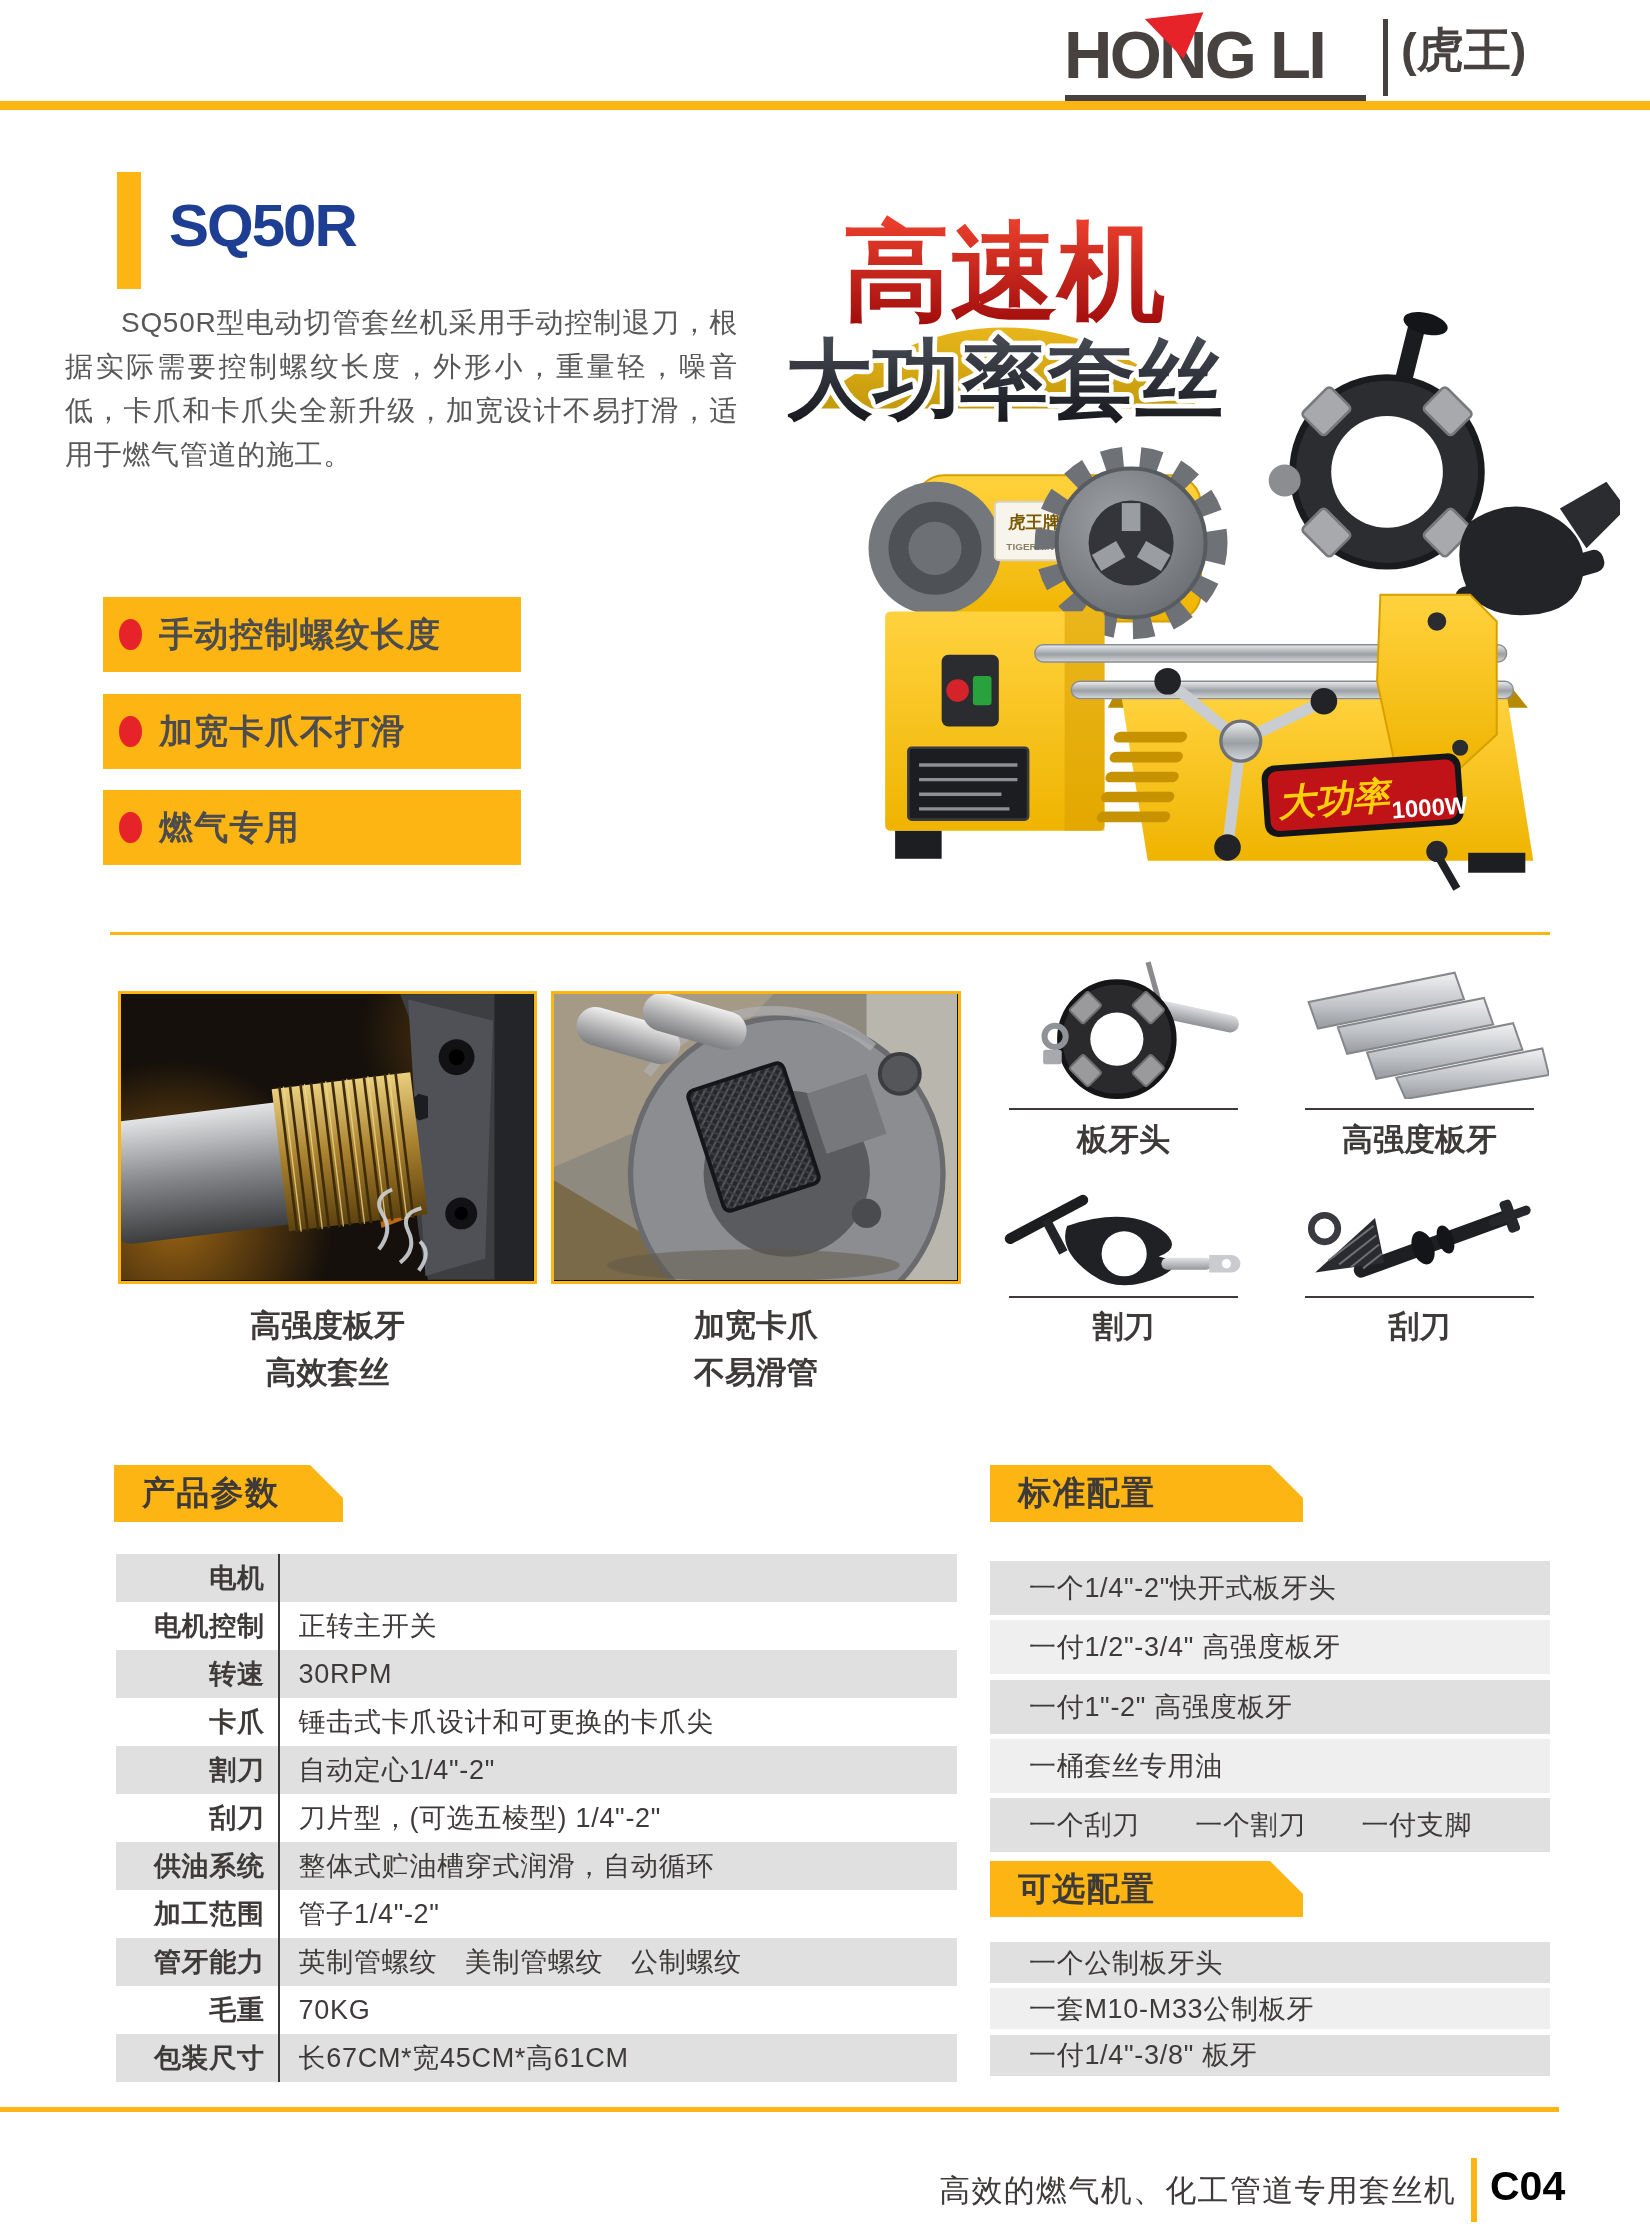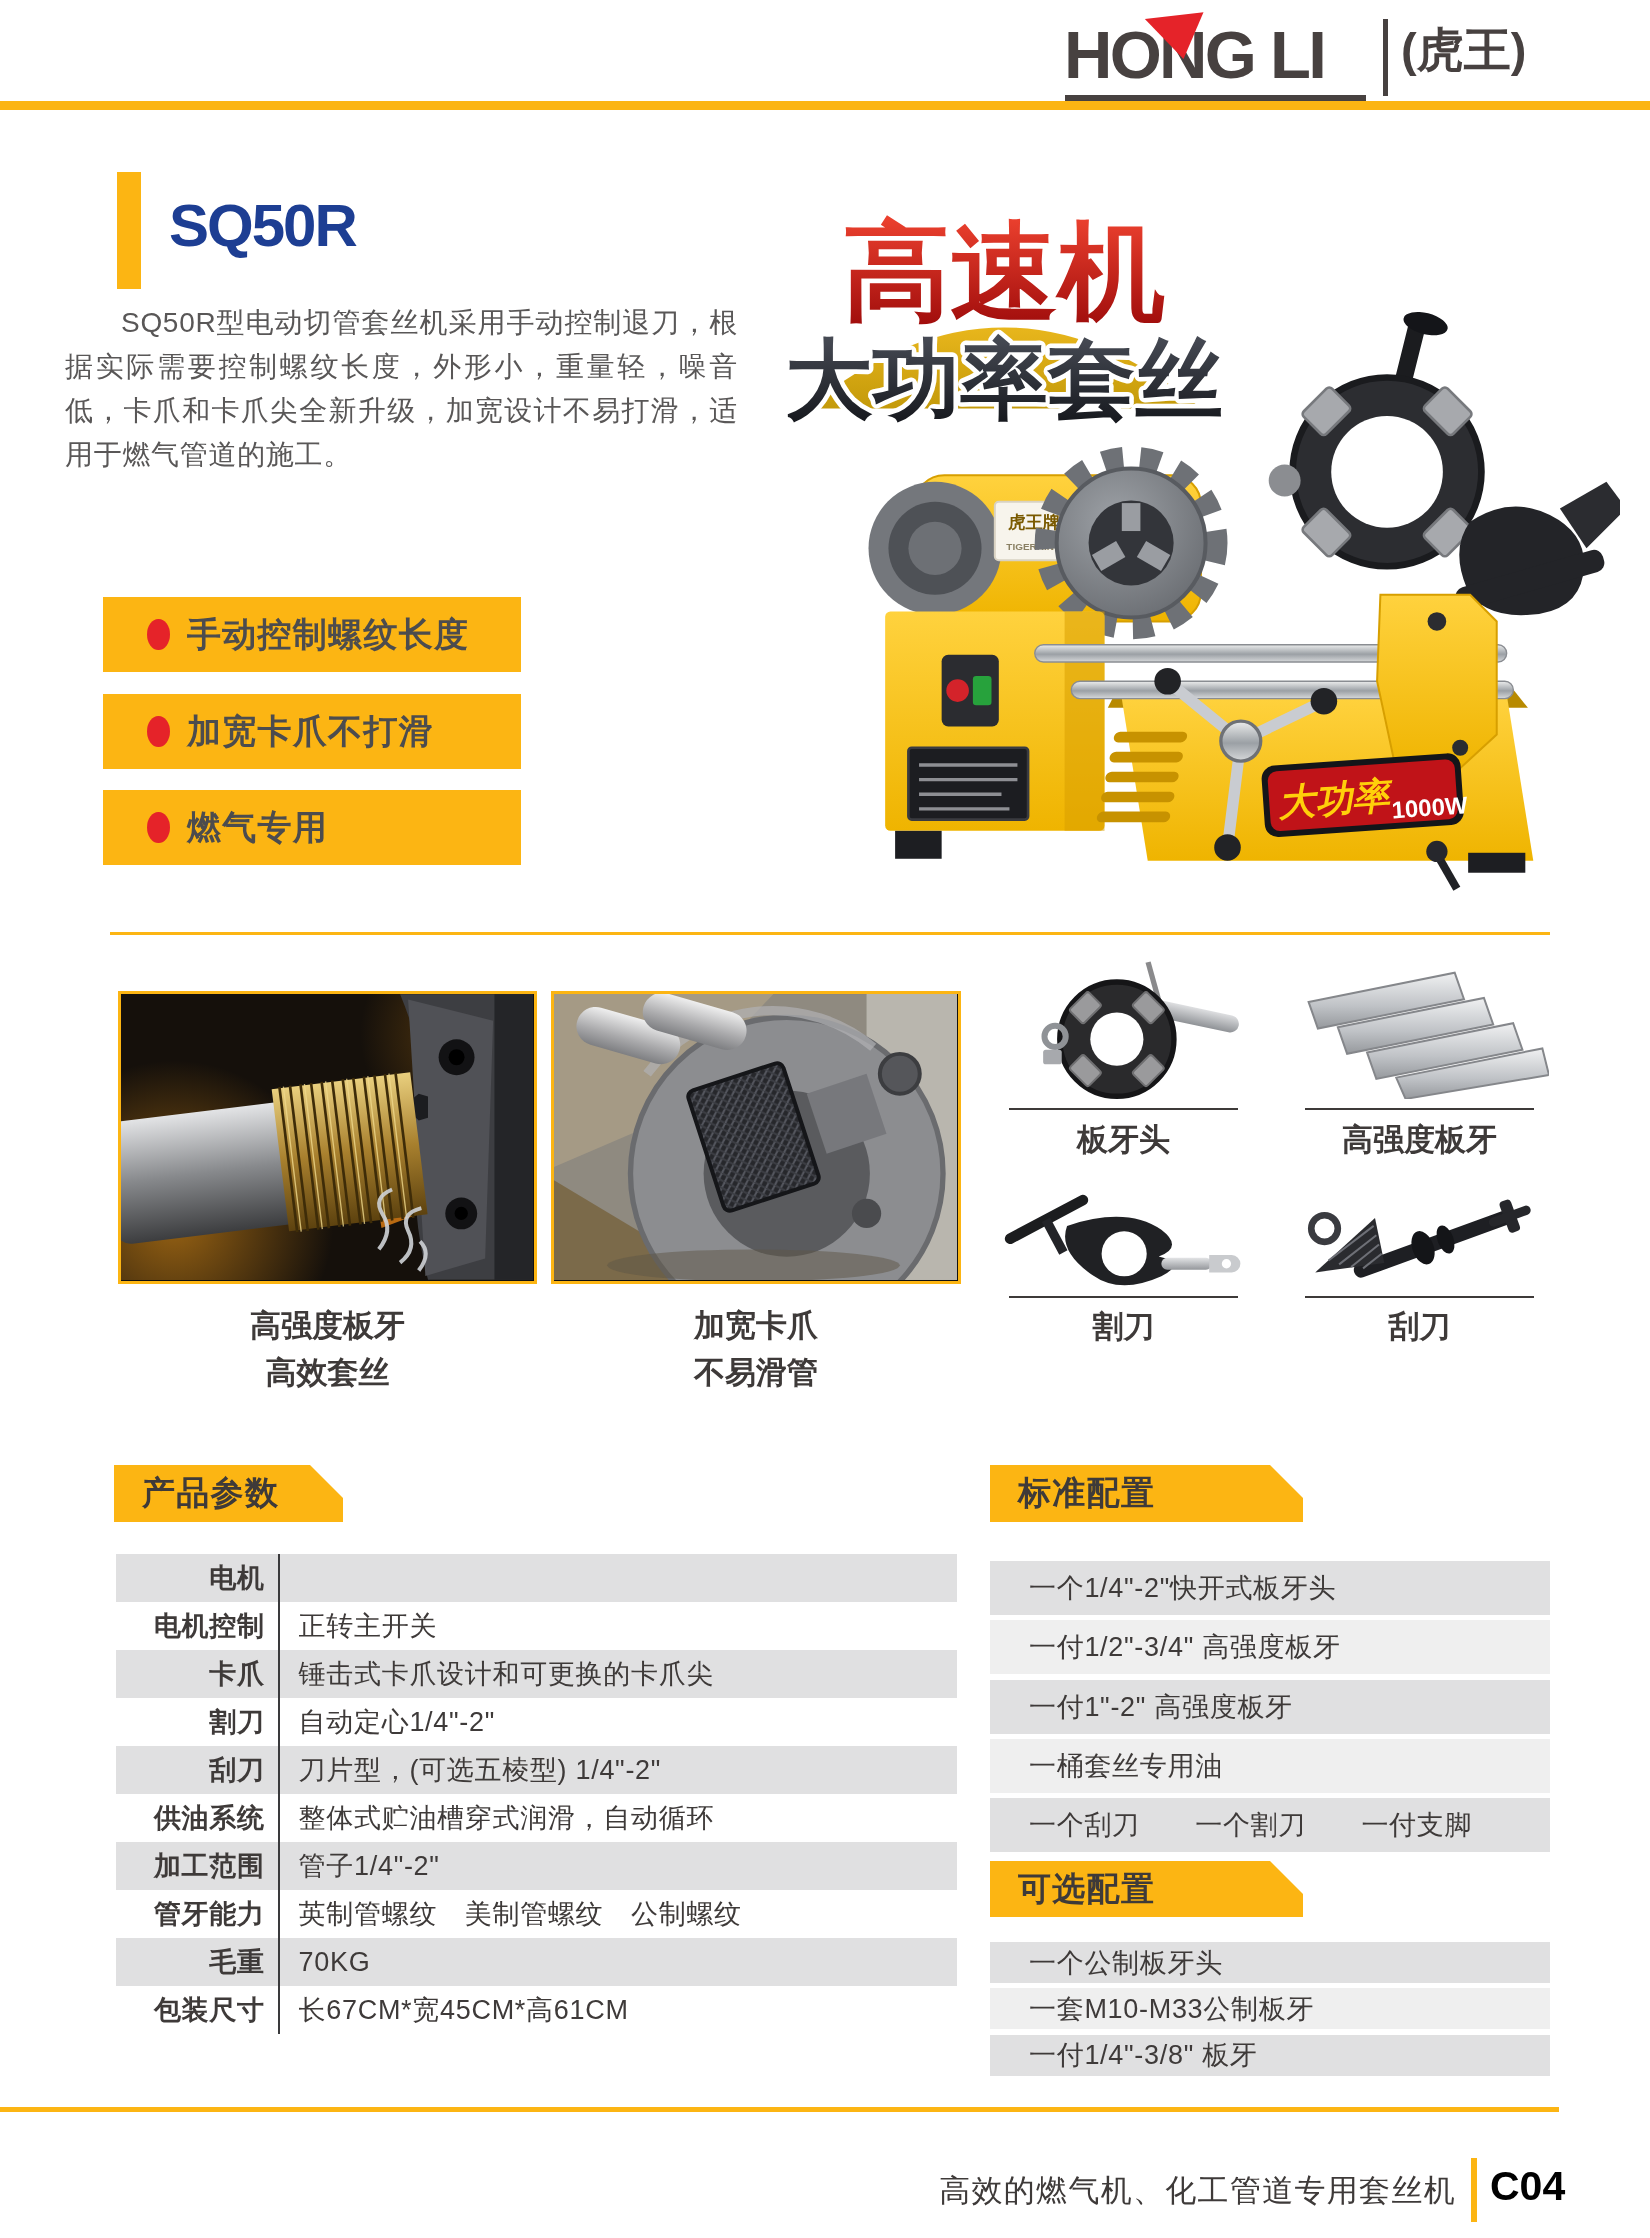--- a/index.html
+++ b/index.html
@@ -16,21 +16,21 @@
   .logo-mark{position:absolute;left:337px;top:5.3px;font-size:47px;font-weight:900;color:#474140;white-space:nowrap}
   .logo-accent{position:absolute;left:78px;top:-2.7px}
 
   
   .title-bar{left:117px;top:172px;width:24px;height:117px;background:#FCB513}
   .model-title{left:153px;top:174px;margin:16px;font-size:60px;line-height:1.2;font-weight:800;letter-spacing:-2px;color:#1d3e93}
   .intro{left:65px;top:301px;width:673px;margin:0;font-size:28px;line-height:44px;color:#595757;
          text-align:justify;text-indent:2em;letter-spacing:0.7px}
 
   
-  .feature{left:103px;width:418px;height:75px;background:#FCB513;display:flex;align-items:center;padding-left:44px;box-sizing:border-box}
+  .feature{left:103px;width:418px;height:75px;background:#FCB513;display:flex;align-items:center;padding-left:16px;box-sizing:border-box}
   .feature .dot{width:22.6px;height:31px;border-radius:50%;background:#e52329;margin-right:17.3px;flex:0 0 auto}
   .feature .feature-label{font-size:34px;font-weight:700;color:#4c4c4e;letter-spacing:1.3px;white-space:nowrap}
 
   
   .photo{box-sizing:border-box;border:3.3px solid #FCB513;background:#111}
   .photo-caption{font-size:31px;font-weight:bold;color:#3e3a39;text-align:center;line-height:47px}
 
   
   .acc-rule{border:none;border-top:2.7px solid #3e3a39;margin:0}
   .acc-label{font-size:31px;font-weight:bold;color:#3e3a39;text-align:center}
@@ -445,20 +445,24 @@
 
   <div class="abs spec-table">
     <div class="spec-row">
       <div class="spec-label">电机</div>
     </div>
     <div class="spec-row">
       <div class="spec-label">电机控制</div>
       <div class="spec-value">正转主开关</div>
     </div>
     <div class="spec-row">
+      <div class="spec-label">转速</div>
+      <div class="spec-value">30RPM</div>
+    </div>
+    <div class="spec-row">
       <div class="spec-label">卡爪</div>
       <div class="spec-value">锤击式卡爪设计和可更换的卡爪尖</div>
     </div>
     <div class="spec-row">
       <div class="spec-label">割刀</div>
       <div class="spec-value">自动定心1/4"-2"</div>
     </div>
     <div class="spec-row">
       <div class="spec-label">刮刀</div>
       <div class="spec-value">刀片型，(可选五棱型) 1/4"-2"</div>

